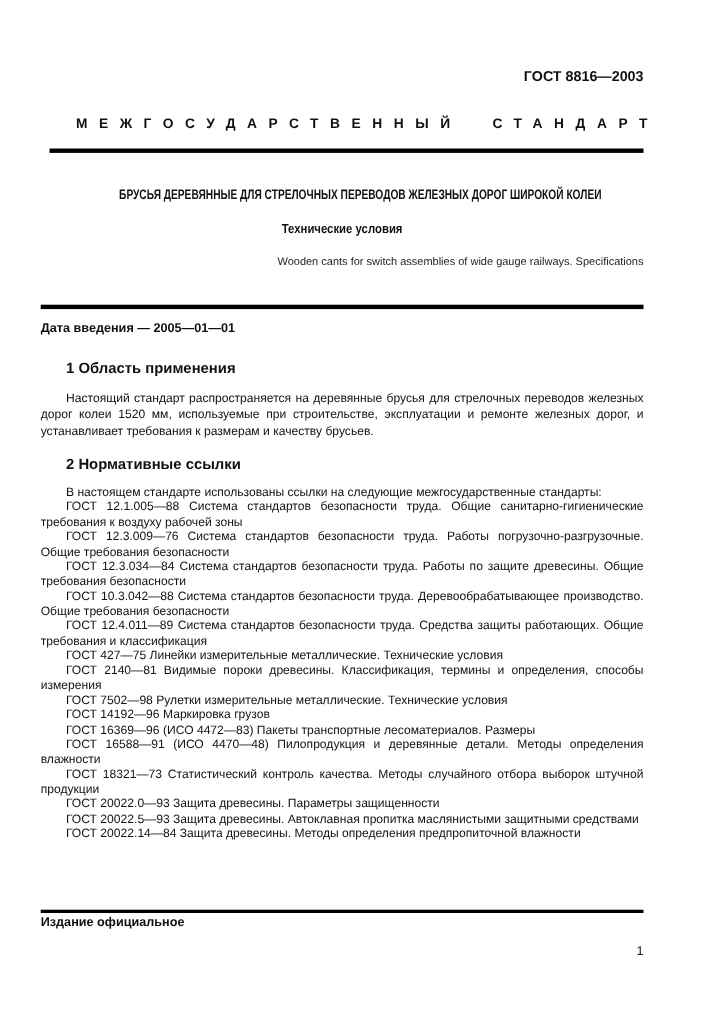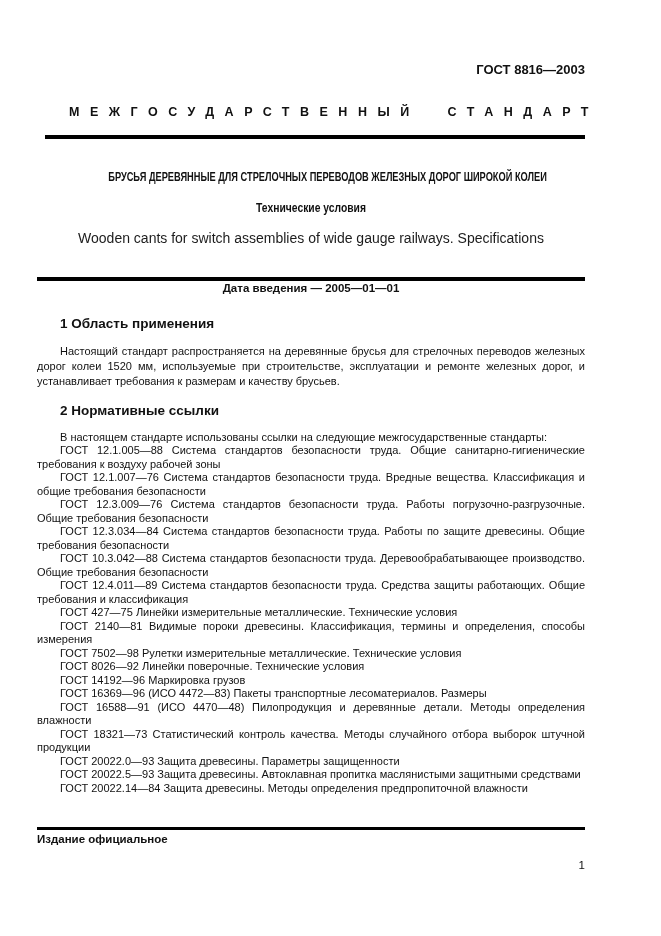--- a/index.html
+++ b/index.html
@@ -56,27 +56,28 @@
     margin-top: 16px;
     text-align: center;
     font-weight: bold;
     font-size: 12px;
     line-height: 15px;
     transform: scaleX(0.86);
     transform-origin: 50% 50%;
   }
   .doc-title-en {
     margin-top: 16px;
-    text-align: center;
-    font-size: 14px;
+    text-align: right;
+    font-size: 10px;
     line-height: 13px;
     color: #1c1c1c;
   }
   .effective-date {
-    text-align: center;
+    margin-top: 11px;
+    text-align: left;
     font-weight: bold;
     font-size: 11.5px;
     line-height: 14px;
   }
   h2.sec {
     margin: 0 0 12px 23px;
     font-size: 13.5px;
     line-height: 16px;
     font-weight: bold;
   }
@@ -149,38 +150,36 @@
     <p class="body-par">Настоящий стандарт распространяется на деревянные брусья для стрелочных переводов железных дорог колеи 1520 мм, используемые при строительстве, эксплуатации и ремонте железных дорог, и устанавливает требования к размерам и качеству брусьев.</p>
 
     <h2 class="sec sec-2">2  Нормативные ссылки</h2>
 
     <p class="body-par refs-intro" style="line-height:13.5px;">В настоящем стандарте использованы ссылки на следующие межгосударственные стандарты:</p>
 
     <div class="refs">
 
         <p>ГОСТ 12.1.005—88 Система стандартов безопасности труда. Общие санитарно-гигиенические требования к воздуху рабочей зоны</p>
 
-        <p>ГОСТ 12.1.007—76 Система стандартов безопасности труда. Вредные вещества. Классификация и общие требования безопасности</p>
 
         <p>ГОСТ 12.3.009—76 Система стандартов безопасности труда. Работы погрузочно-разгрузочные. Общие требования безопасности</p>
 
         <p>ГОСТ 12.3.034—84 Система стандартов безопасности труда. Работы по защите древесины. Общие требования безопасности</p>
 
         <p>ГОСТ 10.3.042—88 Система стандартов безопасности труда. Деревообрабатывающее производство. Общие требования безопасности</p>
 
         <p>ГОСТ 12.4.011—89 Система стандартов безопасности труда. Средства защиты работающих. Общие требования и классификация</p>
 
         <p>ГОСТ 427—75 Линейки измерительные металлические. Технические условия</p>
 
         <p>ГОСТ 2140—81 Видимые пороки древесины. Классификация, термины и определения, способы измерения</p>
 
 
         <p>ГОСТ 7502—98 Рулетки измерительные металлические. Технические условия</p>
 
-        <p>ГОСТ 8026—92 Линейки поверочные. Технические условия</p>
 
         <p>ГОСТ 14192—96 Маркировка грузов</p>
 
         <p>ГОСТ 16369—96 (ИСО 4472—83) Пакеты транспортные лесоматериалов. Размеры</p>
 
         <p>ГОСТ 16588—91 (ИСО 4470—48) Пилопродукция и деревянные детали. Методы определения влажности</p>
 
         <p>ГОСТ 18321—73 Статистический контроль качества. Методы случайного отбора выборок штучной продукции</p>
 
         <p>ГОСТ 20022.0—93 Защита древесины. Параметры защищенности</p>

